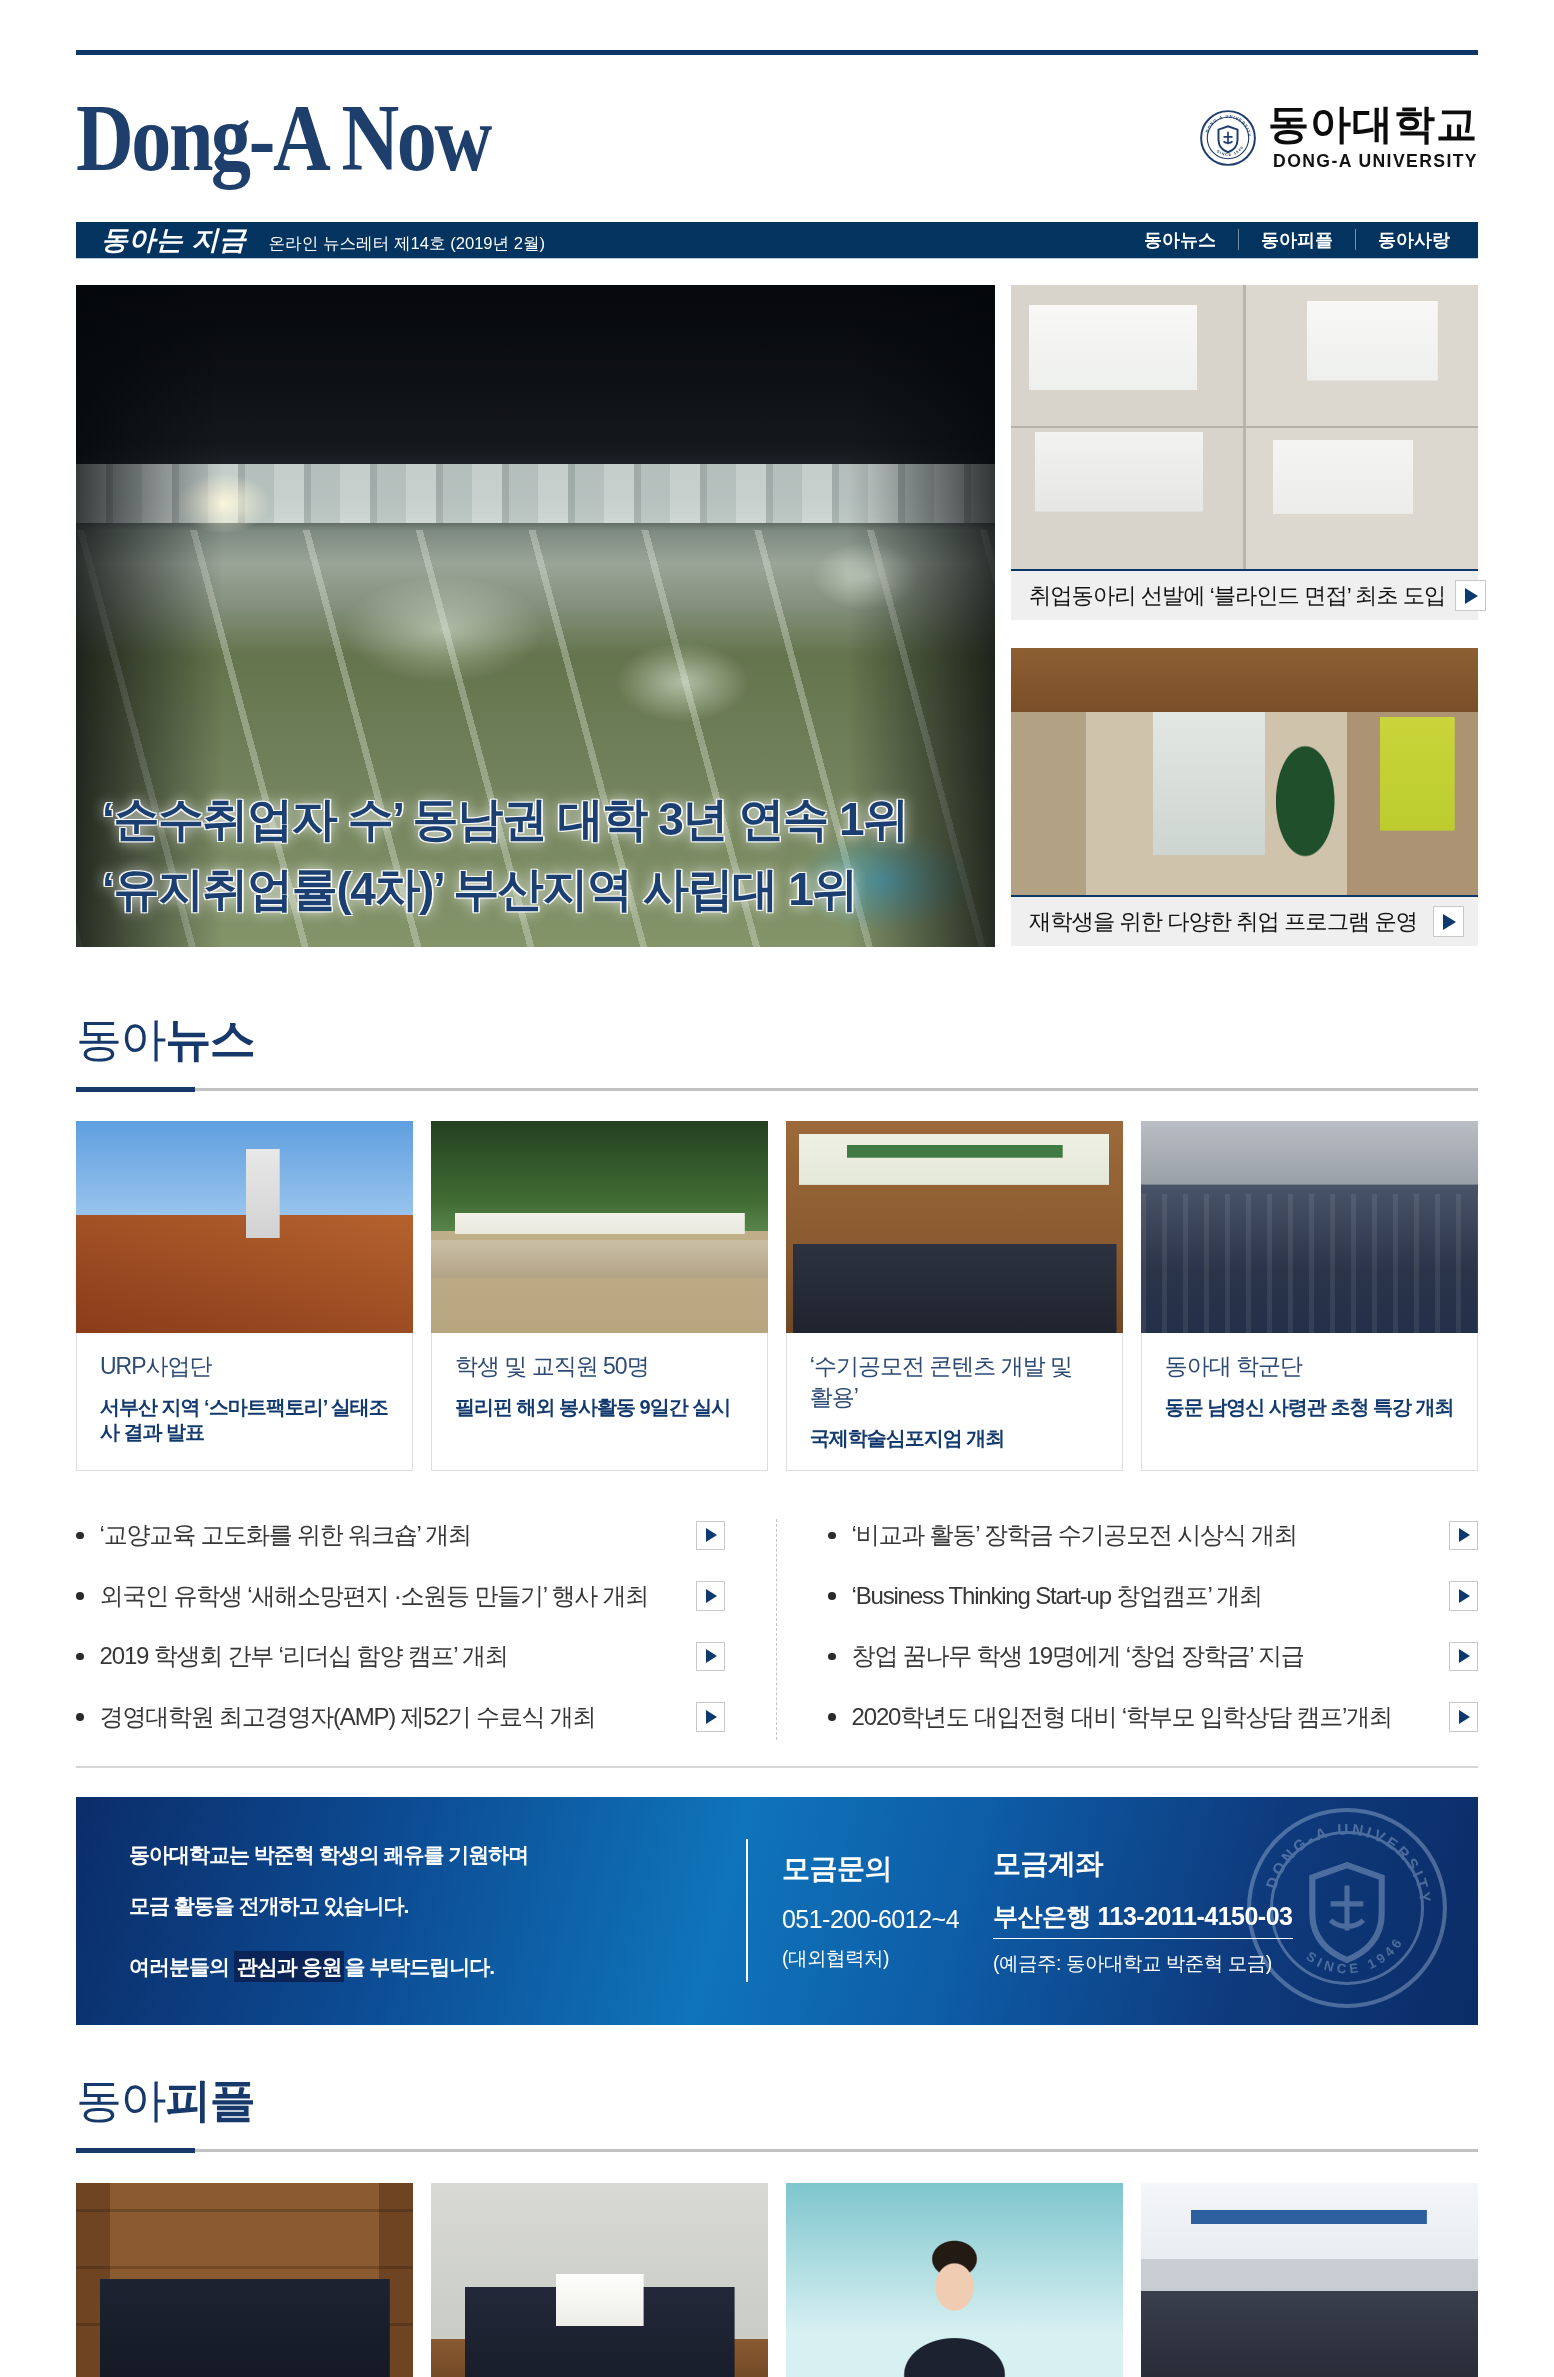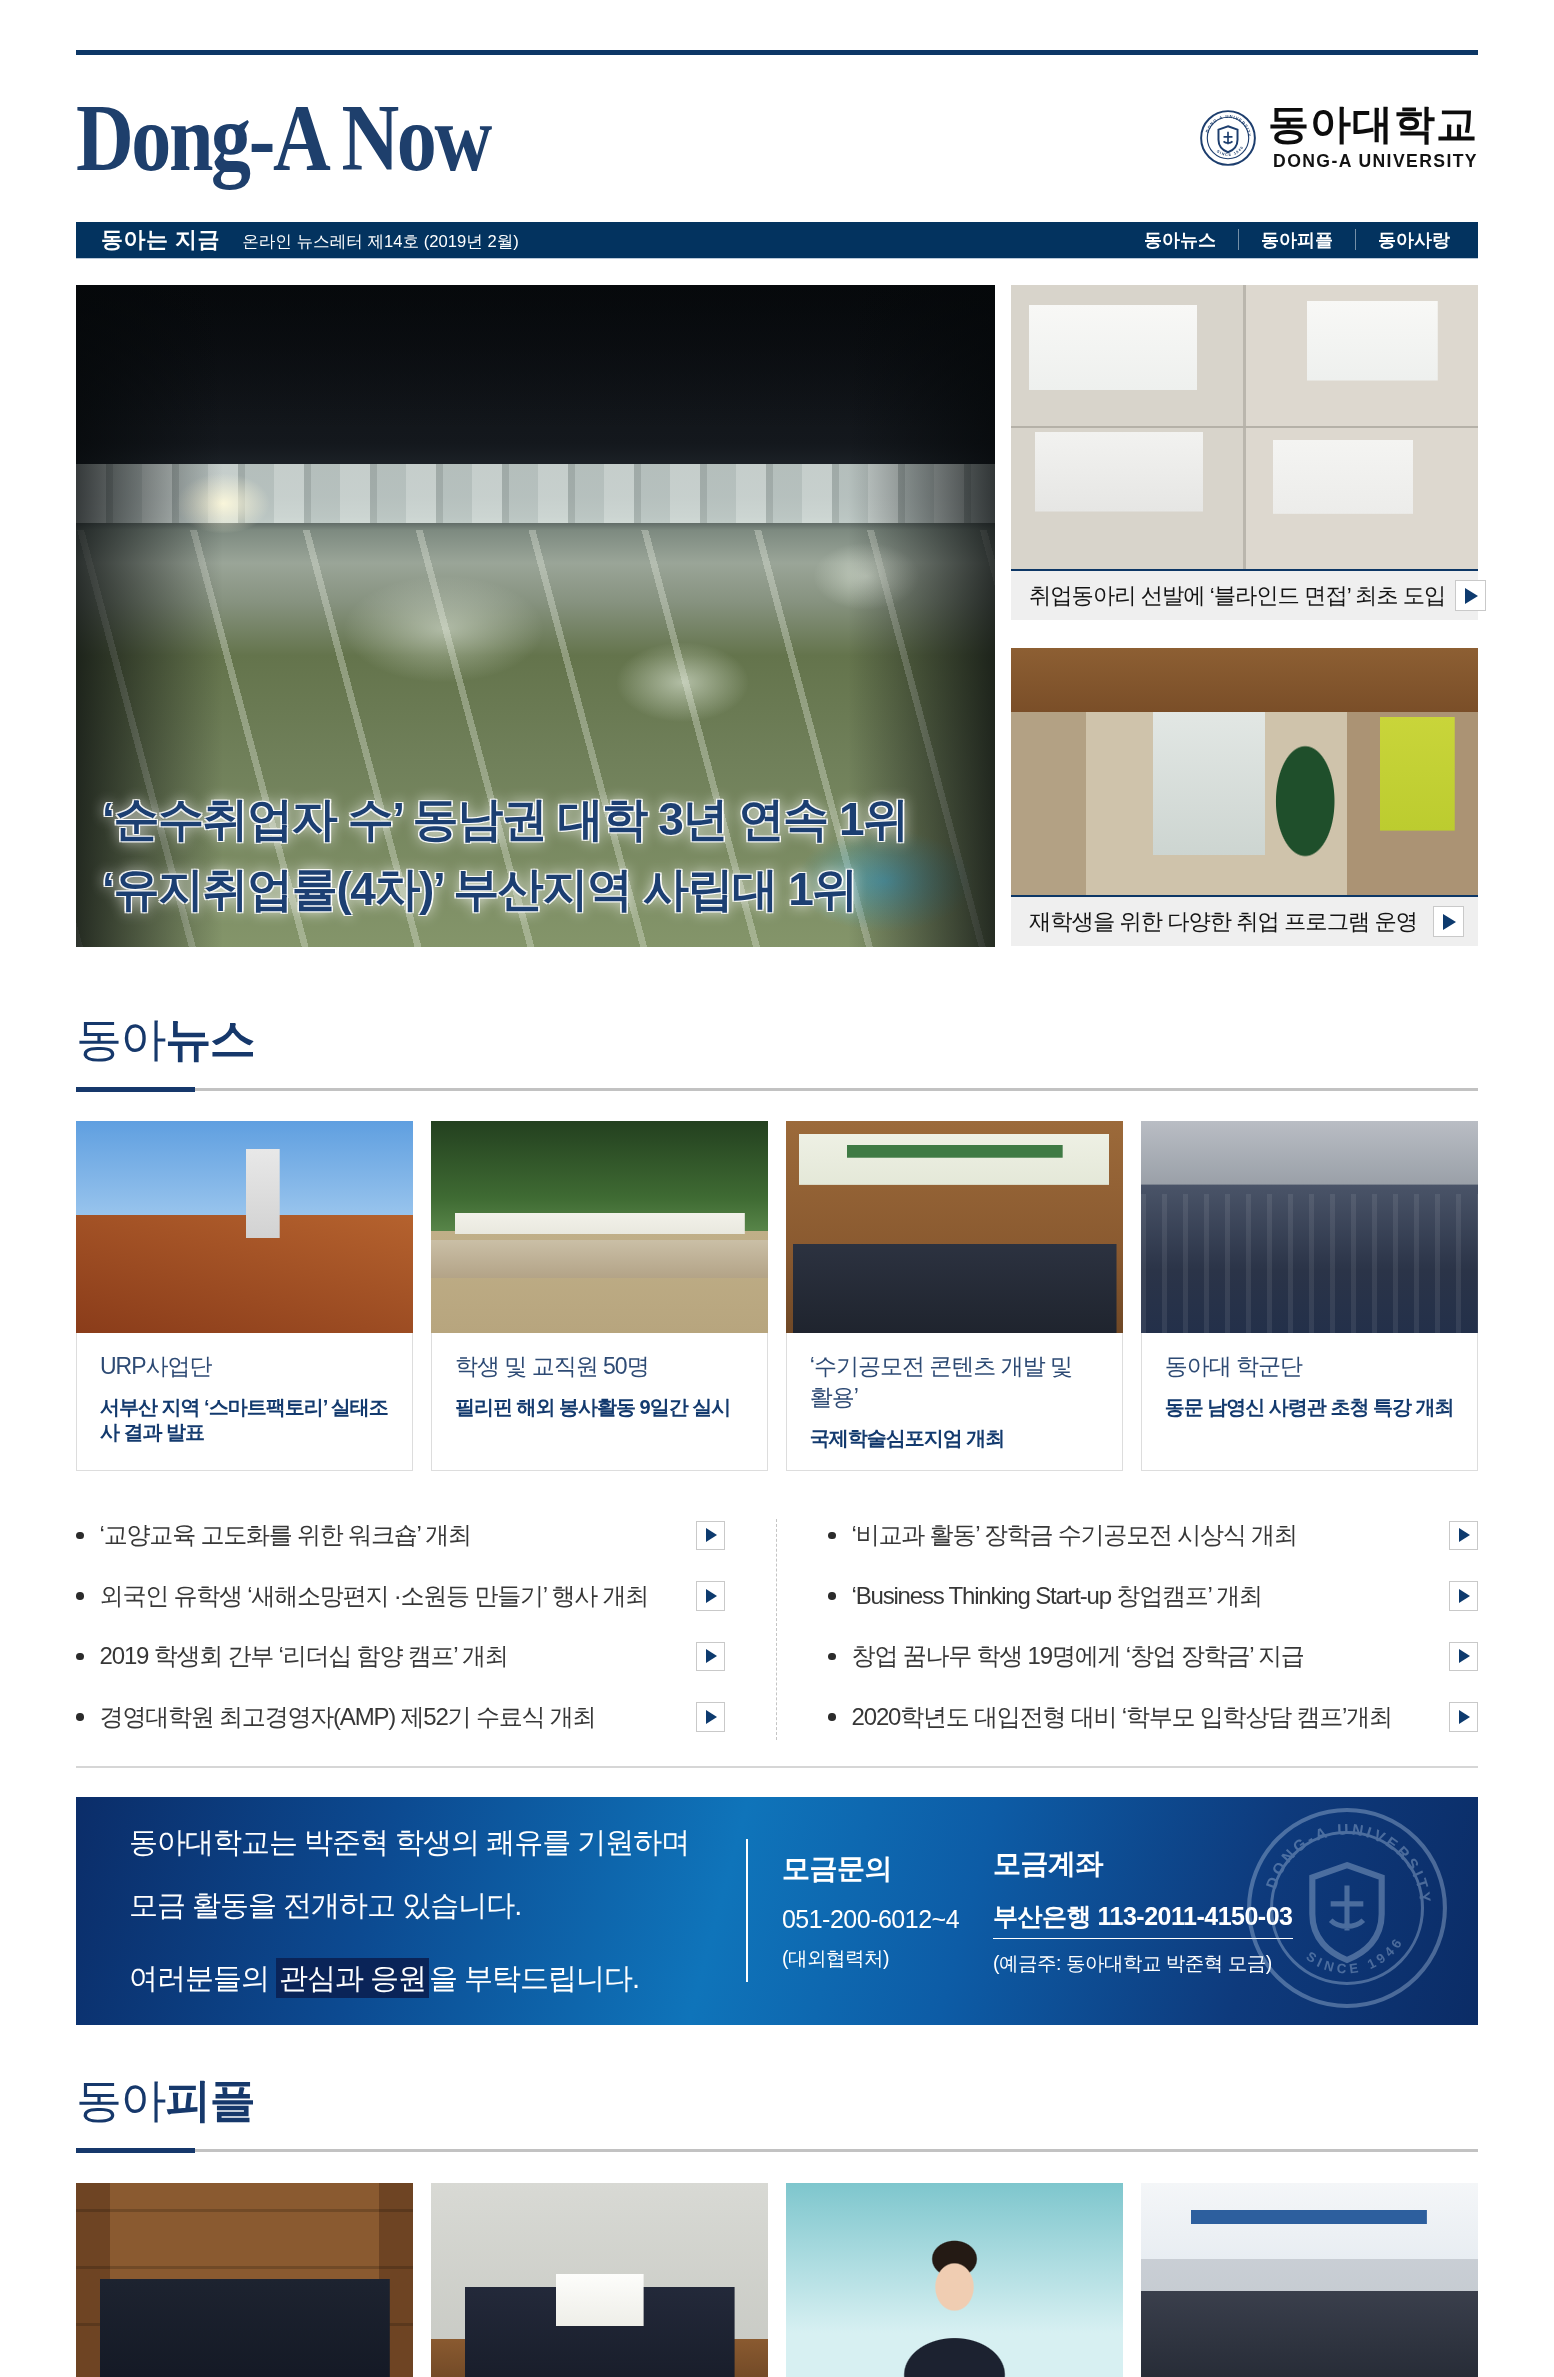--- a/index.html
+++ b/index.html
@@ -8,21 +8,21 @@
   
   .header{margin:0 76px;height:167px;display:flex;align-items:center;justify-content:space-between}
   .brand{font-family:"Liberation Serif","DejaVu Serif",serif;font-weight:bold;font-size:80px;color:#1e3f6c;letter-spacing:-2.4px;transform:scaleY(1.18);transform-origin:left center;white-space:nowrap}
   .unilogo{display:flex;align-items:center;gap:12.4px}
   .unilogo .col{display:flex;flex-direction:column;align-items:flex-end}
   .unilogo .ko{font-size:41px;font-weight:bold;color:#0c0c0c;letter-spacing:1px;line-height:1}
   .unilogo .en{margin-top:5.7px;font-size:17.6px;font-weight:bold;color:#121212;letter-spacing:1.4px}
   
   .navbar{margin:0 76px;height:37px;background:#03335f;border-bottom:1.4px solid #b9c8d8;display:flex;align-items:center;padding:0 25px}
   .nav-left{display:flex;align-items:baseline;gap:22px;color:#fff}
-  .nav-script{font-size:22px;font-weight:bold;letter-spacing:0.5px;white-space:nowrap}
+  .nav-script{font-size:27px;font-style:italic;font-weight:bold;letter-spacing:0.5px;white-space:nowrap}
   .nav-sub{font-size:16.6px;letter-spacing:0}
   .nav-menu{margin-left:auto;display:flex;align-items:center}
   .nav-item{font-size:18px;font-weight:bold;color:#fff;padding:0 22px;cursor:pointer;white-space:nowrap}
   .nav-item:last-child{padding-right:2.9px}
   .nav-sep{width:1px;height:21px;background:rgba(255,255,255,.45)}
   
   .hero{margin:26px 76px 0;display:flex;gap:16px}
   .hero-main{position:relative;width:919px;height:662px;overflow:hidden;background:linear-gradient(180deg,#0a0d11 0%,#14181d 24%,#272e34 32%,#495252 35%,#7d8a80 37%,#9aa598 42%,#86927f 48%,#64744c 56%,#70805a 72%,#84956a 100%)}
   .hero-layer{position:absolute;left:0;right:0}
   .hero-build{top:27%;height:9%;opacity:.85;background:repeating-linear-gradient(90deg,#e3ece8 0 30px,#b7c2be 30px 37px,#cfdad6 37px 66px)}
@@ -126,21 +126,21 @@
   .nl-bullet{width:7.6px;height:7.6px;border-radius:50%;background:#2b2b2b;margin-right:16px;flex:none}
   .nl-text{flex:1;font-size:24px;color:#373737;letter-spacing:-1.2px;white-space:nowrap}
   .nl-item .play-btn{width:29.5px;height:29.5px}
   .nl-item .play-tri{border-left-width:11.4px;border-top-width:7.1px;border-bottom-width:7.1px;margin-left:2.4px}
   .hr-light{margin:26px 76px 0;height:2.4px;background:#d6d6d6}
   
   .banner{margin:28.5px 76px 0;height:228px;position:relative;overflow:hidden;color:#fff;
     background:linear-gradient(105deg,#0b2d69 0%,#0c4a91 22%,#0f74ba 46%,#0d5ca6 63%,#0e3a7c 83%,#0b2c66 100%)}
   .banner-inner{position:absolute;inset:0;display:flex;align-items:center}
   .banner-msg{padding-left:53px;width:670px}
-  .bm-line{font-size:29px;font-weight:normal;letter-spacing:-1px;white-space:nowrap}
+  .bm-line{font-size:21px;font-weight:bold;letter-spacing:-1px;white-space:nowrap}
   .bm-2{margin-top:23px}
   .bm-3{margin-top:33px}
   .hl-box{background:#0a2458;padding:3.8px 2.9px}
   .banner-div{width:1.9px;height:143px;background:#fff;flex:none}
   .banner-col{margin-left:34px}
   .bc-label{font-size:28px;font-weight:bold;letter-spacing:-0.5px}
   .bc-main{margin-top:17px;font-size:25px;letter-spacing:-0.5px;white-space:nowrap}
   .bc-acct{font-weight:bold;border-bottom:1.9px solid #fff;padding-bottom:4.8px;display:inline-block}
   .bc-note{margin-top:11.4px;font-size:19.5px;letter-spacing:-0.5px;white-space:nowrap}
   .banner-seal{position:absolute;right:29.5px;top:9.5px;opacity:.32}

